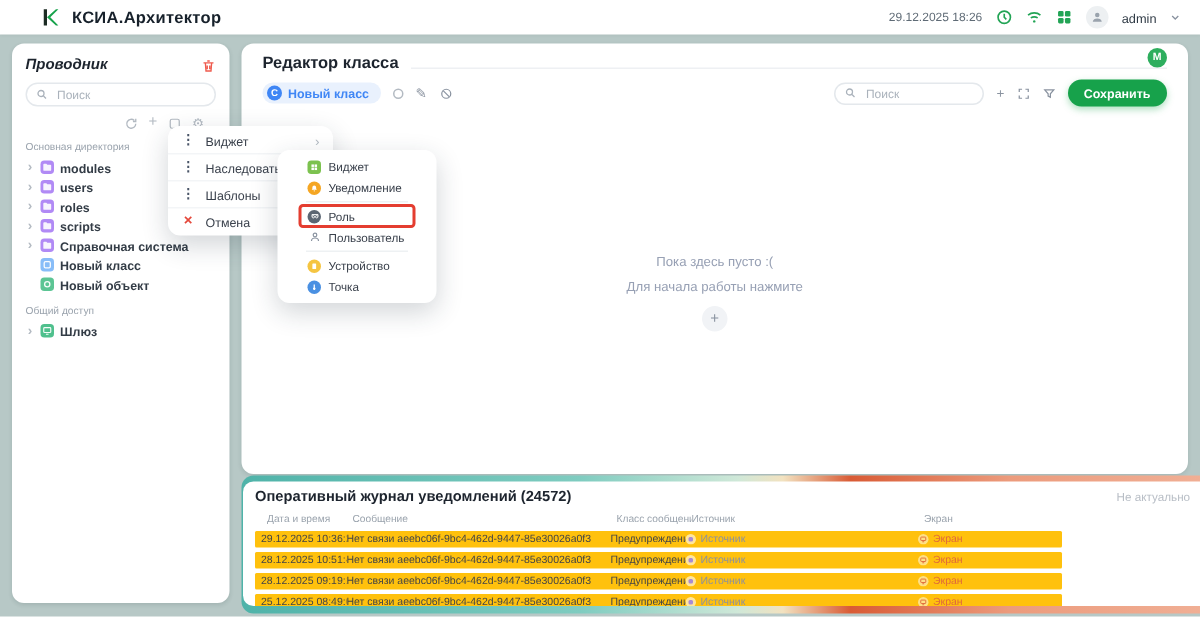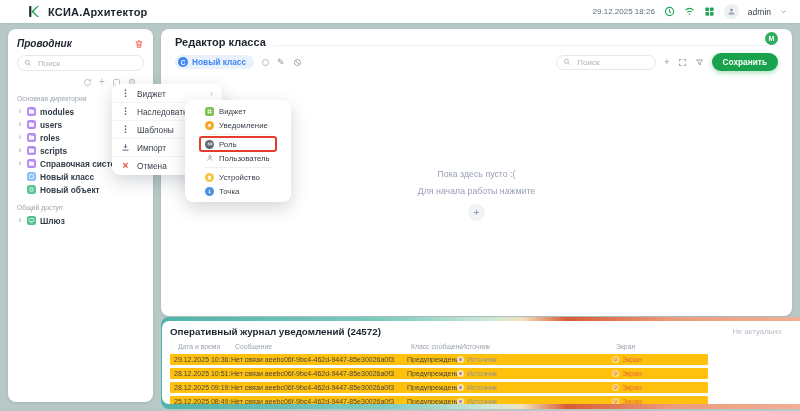--- a/index.html
+++ b/index.html
@@ -72,21 +72,21 @@
   .empty{position:absolute;left:0;right:0;top:140px;text-align:center;color:#97a0b4;}
   .e1,.e2{font-size:8.8px;}
   .e2{margin-top:7px;}
   .eplus{width:17px;height:17px;border-radius:50%;background:#f1f3f6;color:#8a93a0;margin:8px auto 0;display:flex;align-items:center;justify-content:center;font-size:10px;cursor:pointer;}
   
   .journal-wrap{position:absolute;left:161px;top:317px;width:752px;height:92px;border-radius:8px;background:linear-gradient(90deg,#4fb3a9 0%,#7fccc0 30%,#cfe8d8 44%,#f2e2c0 48%,#d95b35 54%,#ec9b7c 68%,#f4c0aa 100%);overflow:hidden;z-index:3;}
   .journal{position:absolute;left:1px;right:1px;top:4px;bottom:5px;background:#fff;border-radius:7px;padding:5px 8px 0;box-sizing:border-box;overflow:hidden;}
   .j-head{display:flex;align-items:center;}
   .j-title{font-size:9.8px;font-weight:bold;color:#1d242e;}
   .j-actions{margin-left:auto;display:flex;align-items:center;gap:11px;padding-right:14px;}
-  .j-action{font-size:7.8px;color:#b8bec6;cursor:pointer;margin-left:12px;}
+  .j-action{font-size:7.8px;color:#b8bec6;cursor:pointer;}
   .j-ic{color:#7c8590;font-size:9px;line-height:1;cursor:pointer;display:flex;}
   .j-cols{display:flex;margin-top:5px;font-size:6.8px;color:#9aa3ad;padding-left:8px;align-items:center;}
   .c{white-space:nowrap;overflow:hidden;flex:none;}
   .c1{width:57px;}.c2{width:176px;}.c3{width:50px;}.c4{width:155px;}.c5{flex:1;min-width:0;}
   .j-body{margin-top:3px;}
   .j-line{display:flex;align-items:center;margin-bottom:3px;}
   .j-row{display:flex;align-items:center;height:11px;background:#ffc10d;border-radius:1px;width:538px;padding-left:4px;box-sizing:border-box;font-size:7px;color:#454545;cursor:pointer;}
   .cell-flex{display:flex;align-items:center;gap:3px;}
   .src{color:#8f929a;}
   .src-ico{width:7px;height:7px;border-radius:50%;background:rgba(255,255,255,.6);display:flex;align-items:center;justify-content:center;}
@@ -315,28 +315,20 @@
   </div>
   <div class="mi">
     <span class="mi-ic">⋮</span>
     <span>Наследовать</span>
     <span class="mchev">›</span>
   </div>
   <div class="mi">
     <span class="mi-ic">⋮</span>
     <span>Шаблоны</span>
     <span class="mchev">›</span>
-  </div>
-  <div class="mi">
-    <span class="mi-ic">
-      <svg width="9" height="9" viewBox="0 0 24 24" fill="none" stroke="currentColor" stroke-width="2.4">
-          <path d="M12 3v10M8 9l4 4 4-4M4 19h16"></path>
-        </svg>
-    </span>
-    <span>Импорт</span>
   </div>
   <div class="mi">
     <span class="mi-ic red">×</span>
     <span>Отмена</span>
   </div>
 </div>
 
 <div class="submenu">
   <div class="smi">
     <span class="smi-ic sq-green">

